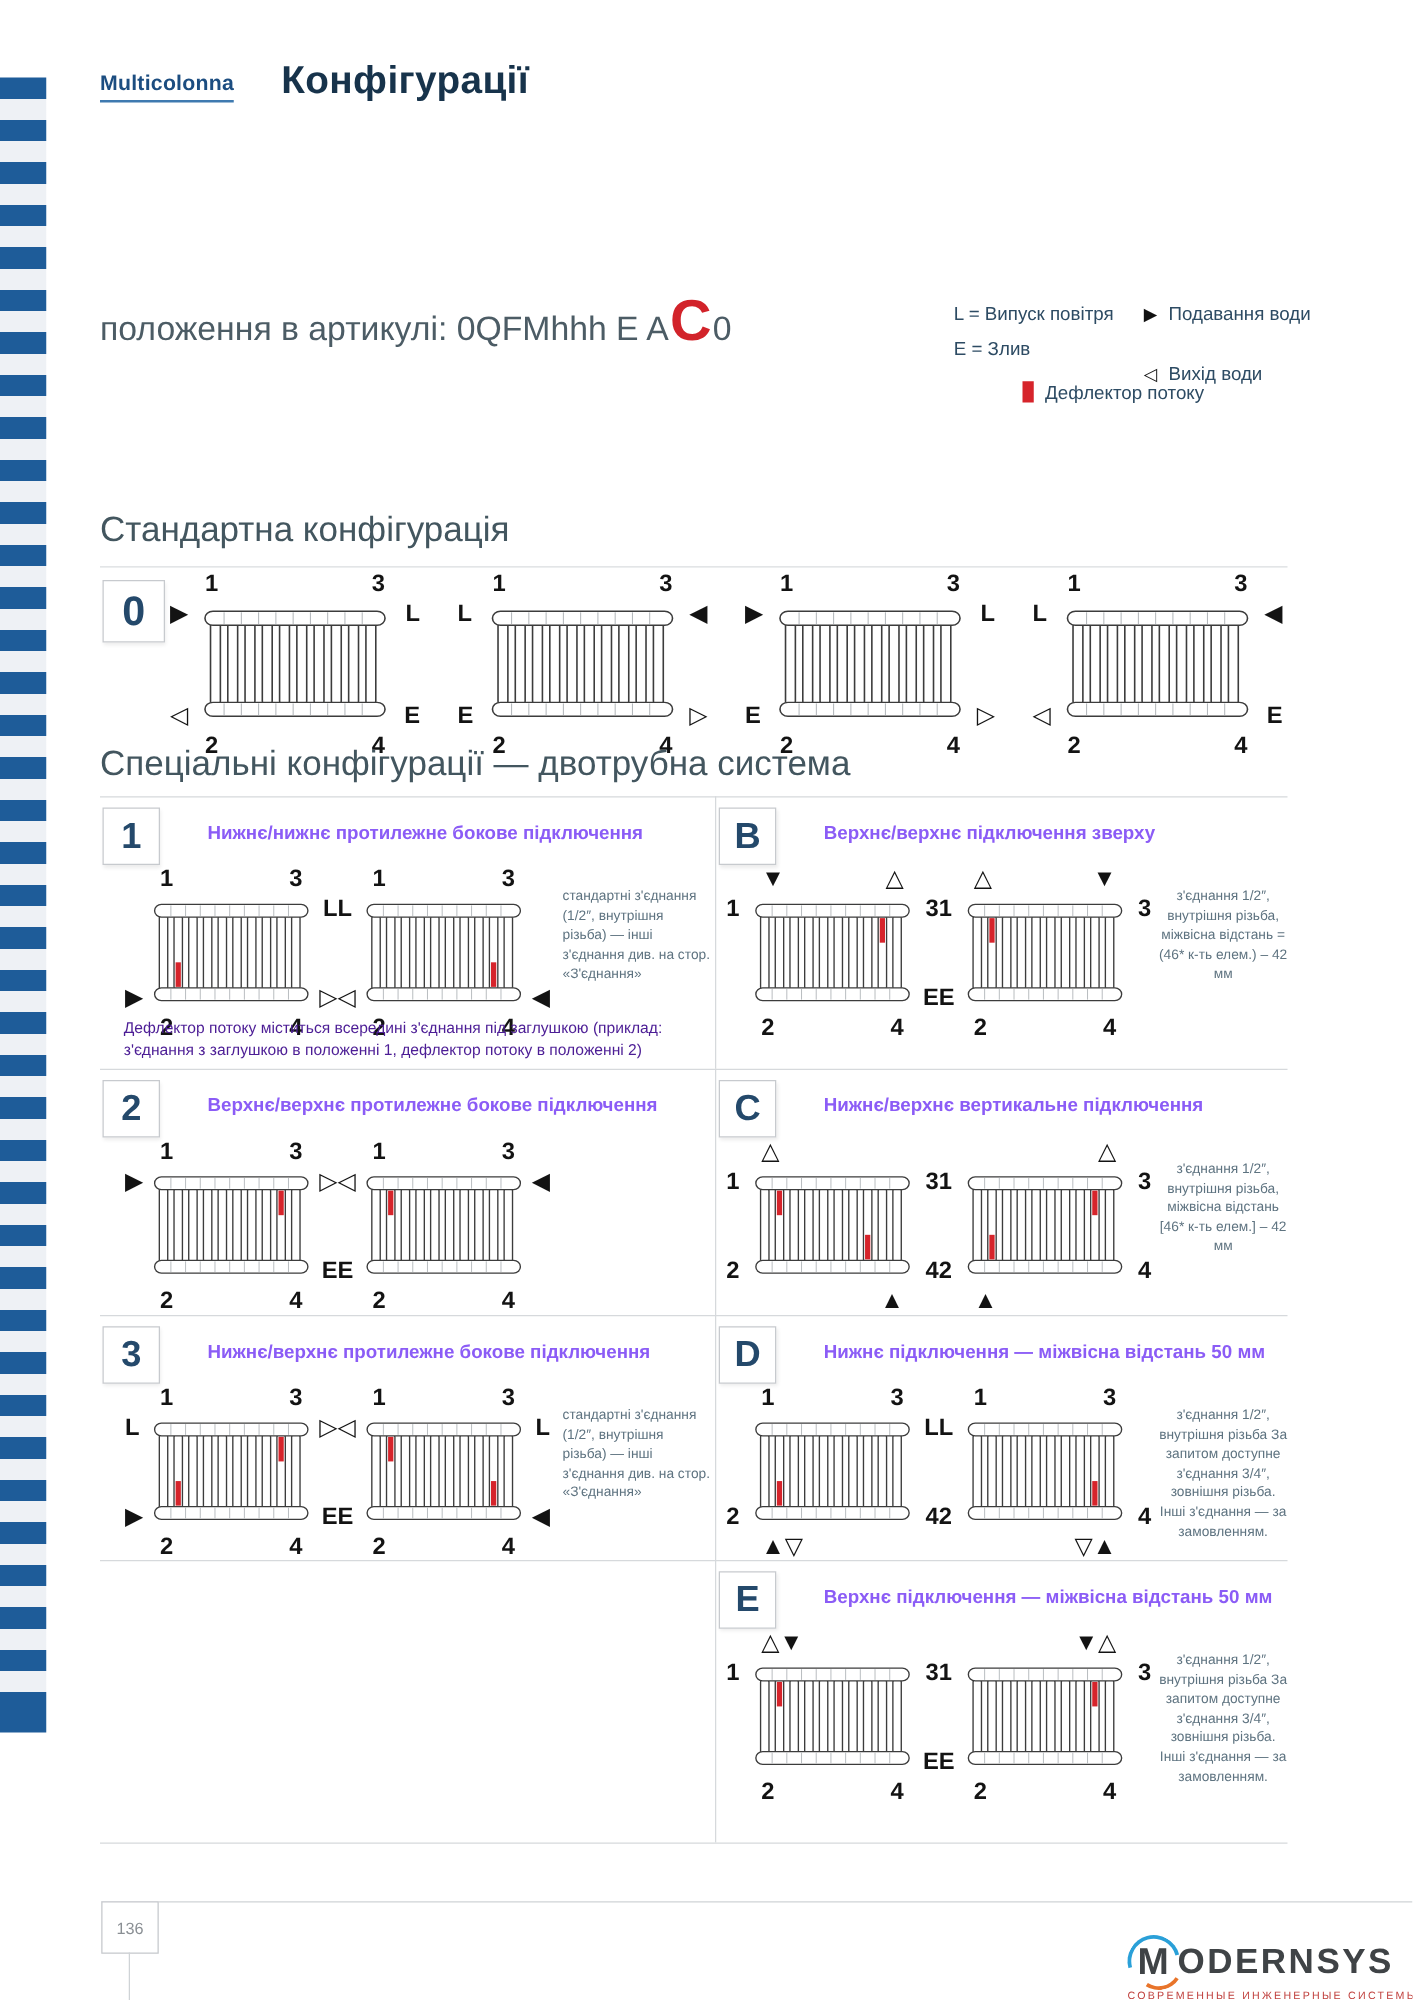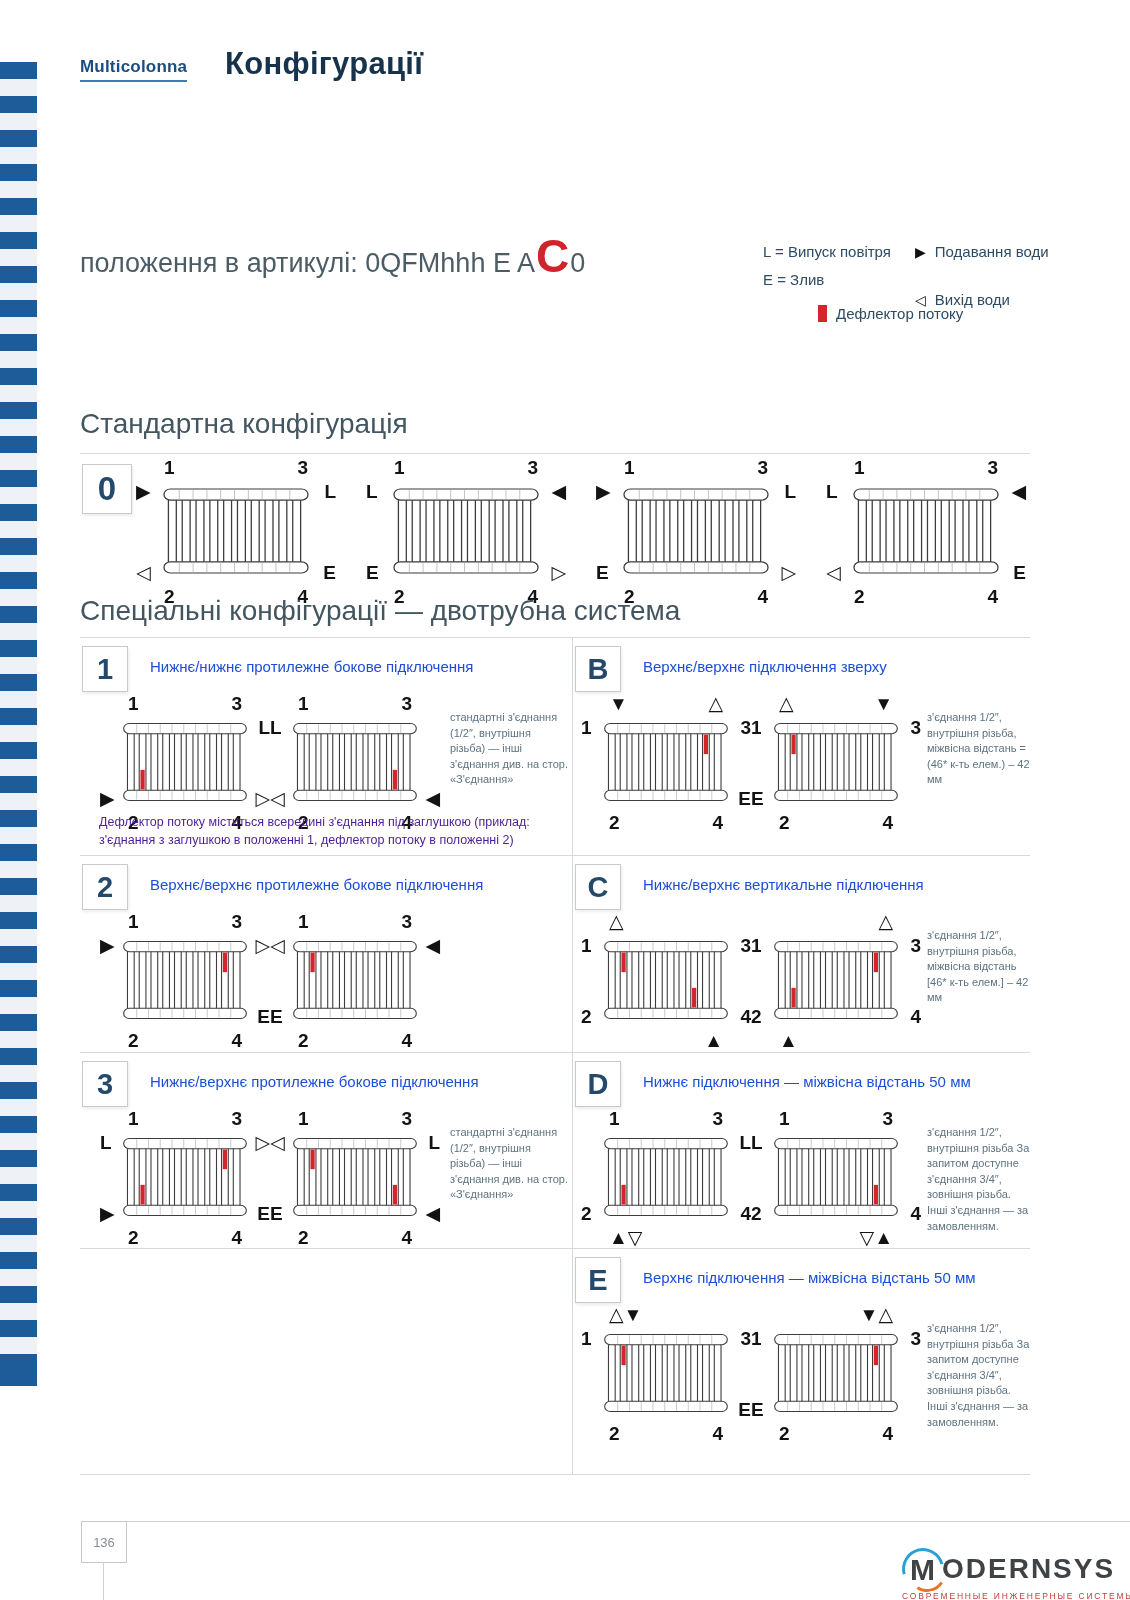--- a/index.html
+++ b/index.html
@@ -59,27 +59,27 @@
   .tick{stroke:#a9aeb2;stroke-width:.8;}
   .defl{fill:#d6242b;}
 
   
   .spec-table{position:absolute;left:80px;top:637px;width:950px;
     display:grid;grid-template-columns:492px 458px;grid-template-rows:218px 197px 196px 226px;
     border-bottom:1px solid #d6d9dc;}
   .cell{border-top:1px solid #d6d9dc;position:relative;}
   .c-right{border-left:1px solid #d6d9dc;}
   .cell-head{display:flex;align-items:flex-start;gap:22px;padding:8px 0 0 2px;}
-  .cell-title{font-size:15px;font-weight:normal;color:#1d4ed8;padding-top:12px;}
+  .cell-title{font-size:15px;font-weight:bold;color:#8b5cf6;padding-top:12px;margin-left:16px;}
   .cell-body{display:flex;margin-top:6px;}
   .c-left .cell-body{padding-left:20px;}
   .c-right .cell-body{padding-left:8px;}
   .note{font-size:11px;line-height:1.42;color:#5e7380;padding-top:12px;}
   .c-left .note{width:118px;margin-left:10px;}
-  .c-right .note{width:104px;margin-left:6px;}
+  .c-right .note{width:104px;margin-left:6px;text-align:center;}
   .cell-foot{position:absolute;left:19px;bottom:6px;width:486px;font-size:12.5px;line-height:1.4;color:#4c1d95;}
 
   
   .foot-rule{position:absolute;left:81px;top:1521px;right:0;height:1px;background:#cfd3d6;}
   .page-box{position:absolute;left:81px;top:1521px;width:44px;height:40px;border:1px solid #c5c8cc;
     background:#fff;display:flex;align-items:center;justify-content:center;
     font-size:13px;color:#8a8f94;}
   .page-tail{position:absolute;left:103px;top:1562px;width:1px;height:38px;background:#cfd3d6;}
 
   .logo{position:absolute;right:-4px;top:1548px;width:232px;}

